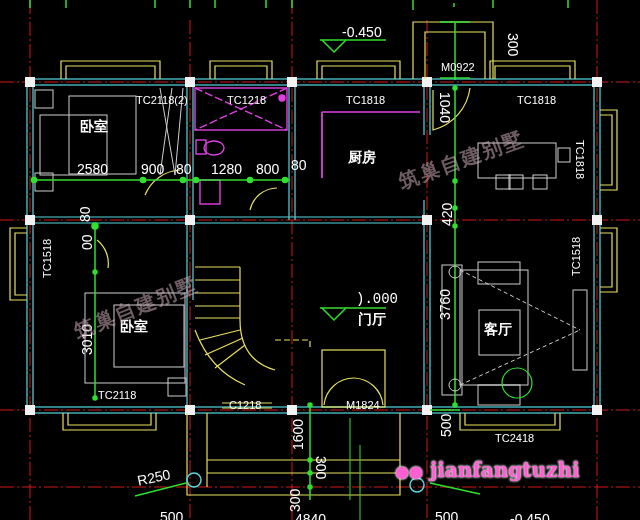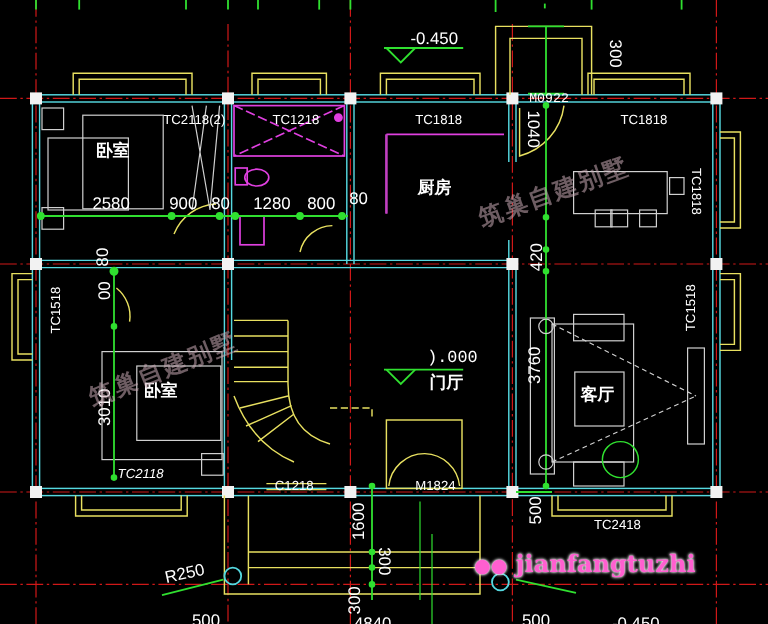--- a/index.html
+++ b/index.html
@@ -224,26 +224,26 @@
 <div class="lbl room" style="left:348px;top:150px;">厨房</div>
 <div class="lbl room" style="left:358px;top:268px;margin-top:44px;">门厅</div>
 <div class="lbl room" style="left:484px;top:322px;">客厅</div>
 
 <div class="lbl dim" style="left:342px;top:25px;">-0.450</div>
 <div class="lbl dim" style="left:356px;top:292px;font-family:Liberation Mono, monospace;">).000</div>
 
 <div class="lbl" style="left:92px;top:95px;margin-left:44px;">TC2118(2)</div>
 <div class="lbl" style="left:227px;top:95px;">TC1218</div>
 <div class="lbl" style="left:346px;top:95px;">TC1818</div>
-<div class="lbl" style="left:441px;top:78px;font-family:Liberation Mono, monospace;">M0922</div>
+<div class="lbl" style="left:441px;top:62px;">M0922</div>
 <div class="lbl" style="left:517px;top:95px;">TC1818</div>
 <div class="lbl vert" style="left:585px;top:140px;">TC1818</div>
 <div class="lbl vert-ccw" style="left:42px;top:278px;">TC1518</div>
 <div class="lbl vert-ccw" style="left:571px;top:276px;">TC1518</div>
-<div class="lbl" style="left:98px;top:390px;font-style:italic;">TC2118</div>
+<div class="lbl" style="left:98px;top:390px;">TC2118</div>
 <div class="lbl" style="left:229px;top:400px;">C1218</div>
 <div class="lbl" style="left:346px;top:400px;">M1824</div>
 <div class="lbl" style="left:495px;top:433px;">TC2418</div>
 
 <div class="lbl dim" style="left:77px;top:162px;">2580</div>
 <div class="lbl dim" style="left:141px;top:162px;">900</div>
 <div class="lbl dim" style="left:176px;top:162px;">80</div>
 <div class="lbl dim" style="left:211px;top:162px;">1280</div>
 <div class="lbl dim" style="left:256px;top:162px;">800</div>
 <div class="lbl dim" style="left:291px;top:158px;">80</div>

